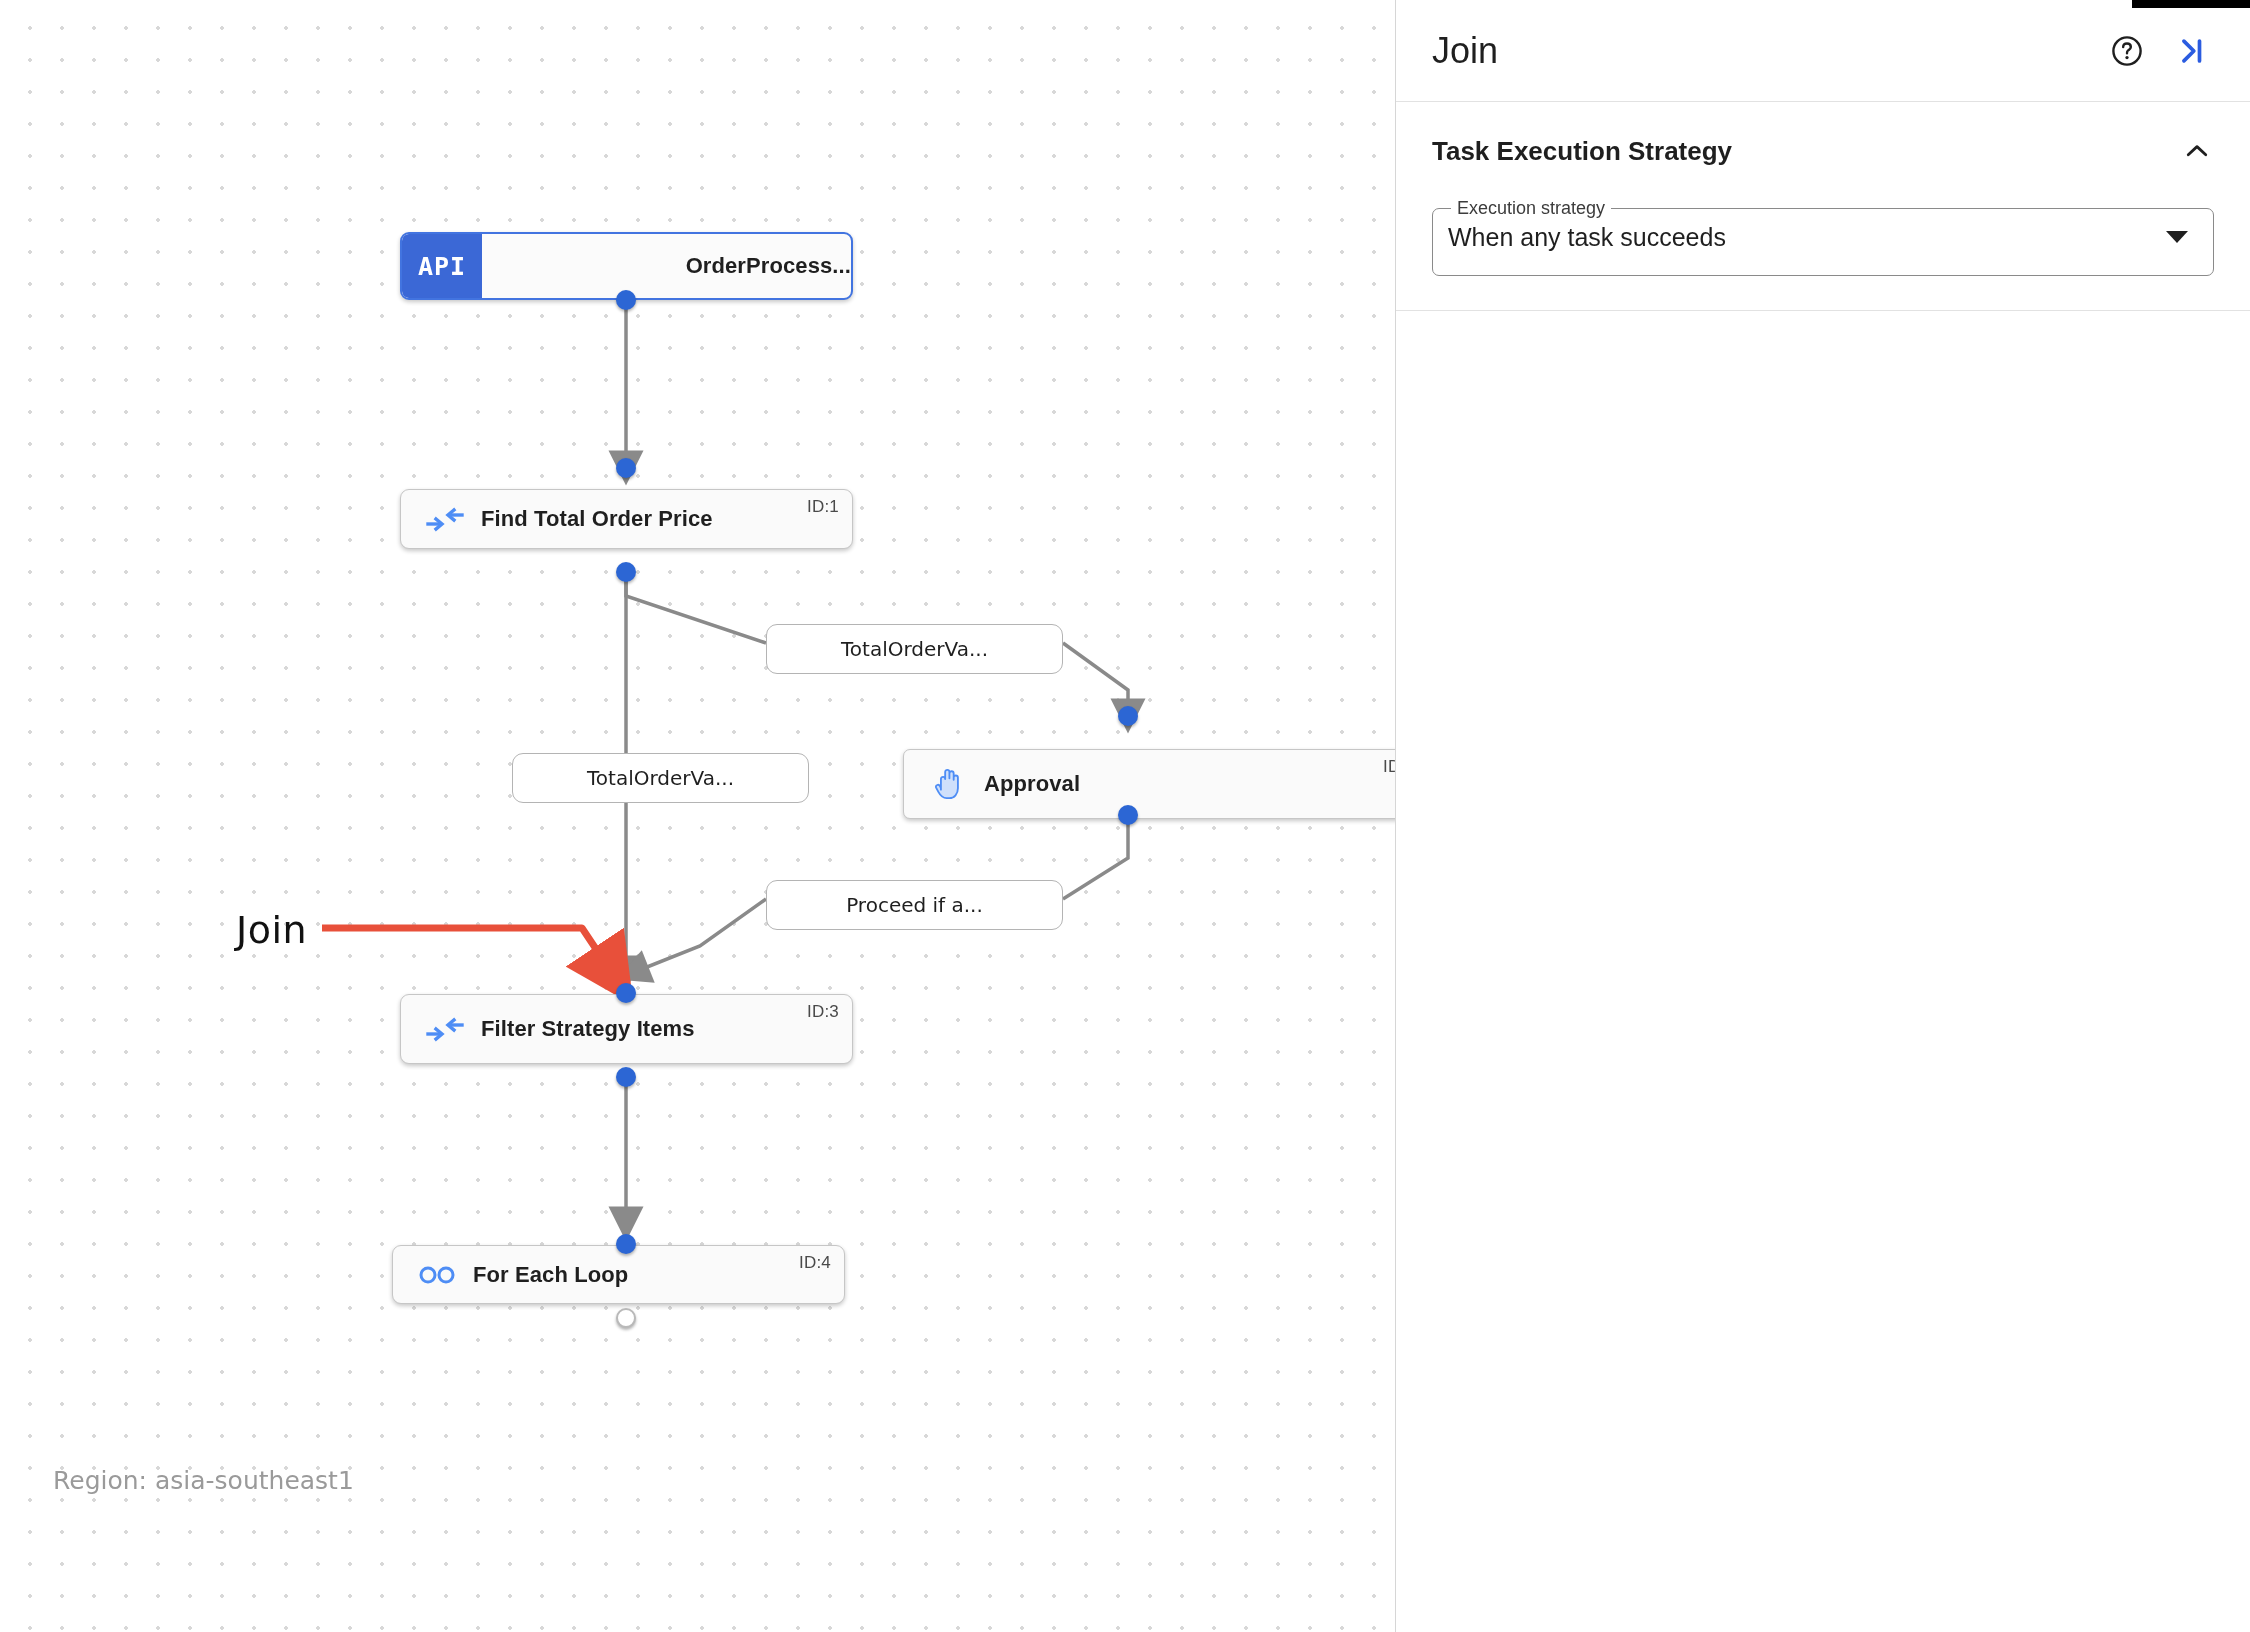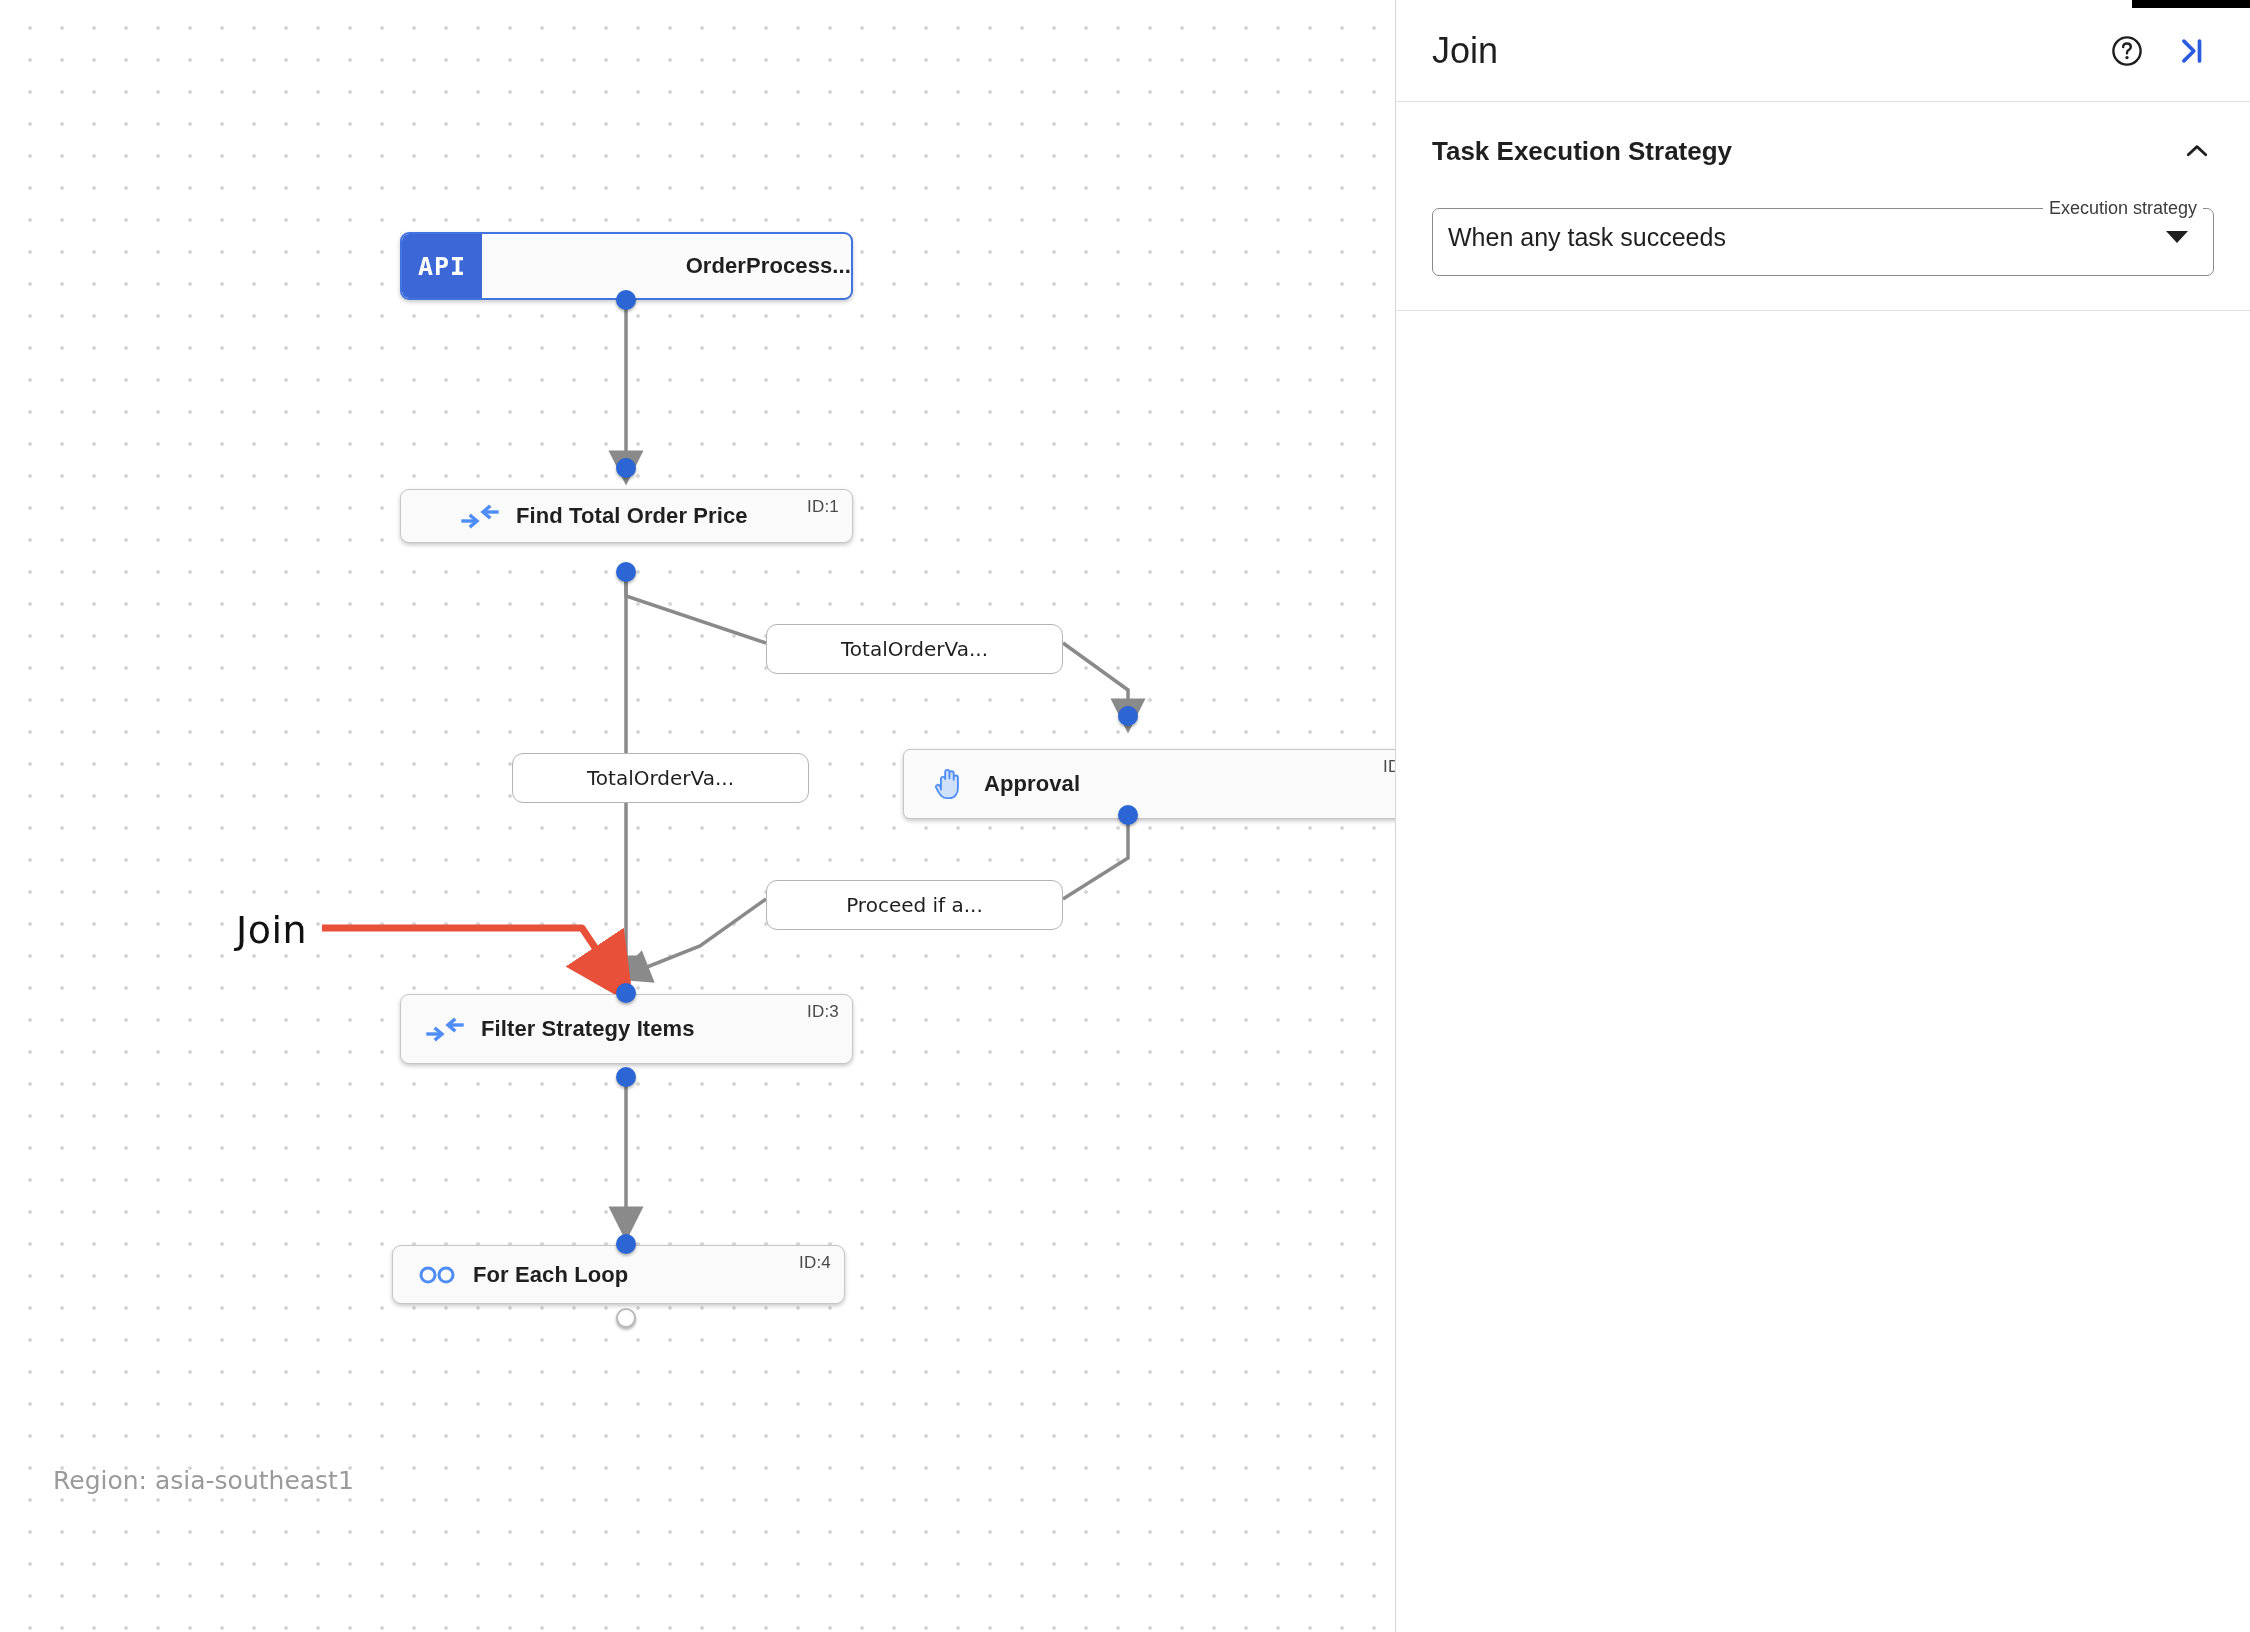--- a/index.html
+++ b/index.html
@@ -59,21 +59,21 @@
     width:80px;height:100%;background:#3b68d6;
     display:flex;align-items:center;justify-content:center;flex:none;
     border-radius:6px 0 0 6px;
   }
   #api-badge span{
     color:#fff;font-family:"DejaVu Sans Mono", monospace;
     font-size:25px;font-weight:bold;letter-spacing:1px;
   }
   #node-api .node-title{margin-left:24px;font-weight:bold;}
 
-  #node-find{left:400px;top:489px;width:453px;height:54px;padding-left:35px;}
+  #node-find{left:400px;top:489px;width:453px;height:60px;}
   #node-approval{left:903px;top:749px;width:526px;height:70px;border-radius:7px;}
   #node-filter{left:400px;top:994px;width:453px;height:70px;}
   #node-loop{left:392px;top:1245px;width:453px;height:59px;}
 
   
   .port{
     position:absolute;width:20px;height:20px;border-radius:50%;
     background:#2c66d4;
     box-shadow:0 2px 3px rgba(0,0,0,.3);
   }
@@ -135,21 +135,21 @@
     box-sizing:border-box;
   }
   #section-header-row{
     display:flex;align-items:center;justify-content:space-between;
     margin-bottom:30px;
   }
   #section-title{font-size:26px;font-weight:bold;color:#1f1f1f;}
   #collapse-chevron{width:34px;height:34px;display:flex;align-items:center;justify-content:center;cursor:pointer;}
 
   
-  .field{position:relative;height:78px;text-align:right;}
+  .field{position:relative;height:78px;}
   .field fieldset{
     position:absolute;inset:0;margin:0;padding:0 14px;
     border:1px solid #8a8a8a;border-radius:7px;
     box-sizing:border-box;pointer-events:none;
   }
   .field legend{
     font-size:18px;color:#3c3c3c;padding:0 6px;margin-left:4px;
   }
   .field .value{
     position:absolute;left:16px;top:0;height:78px;

